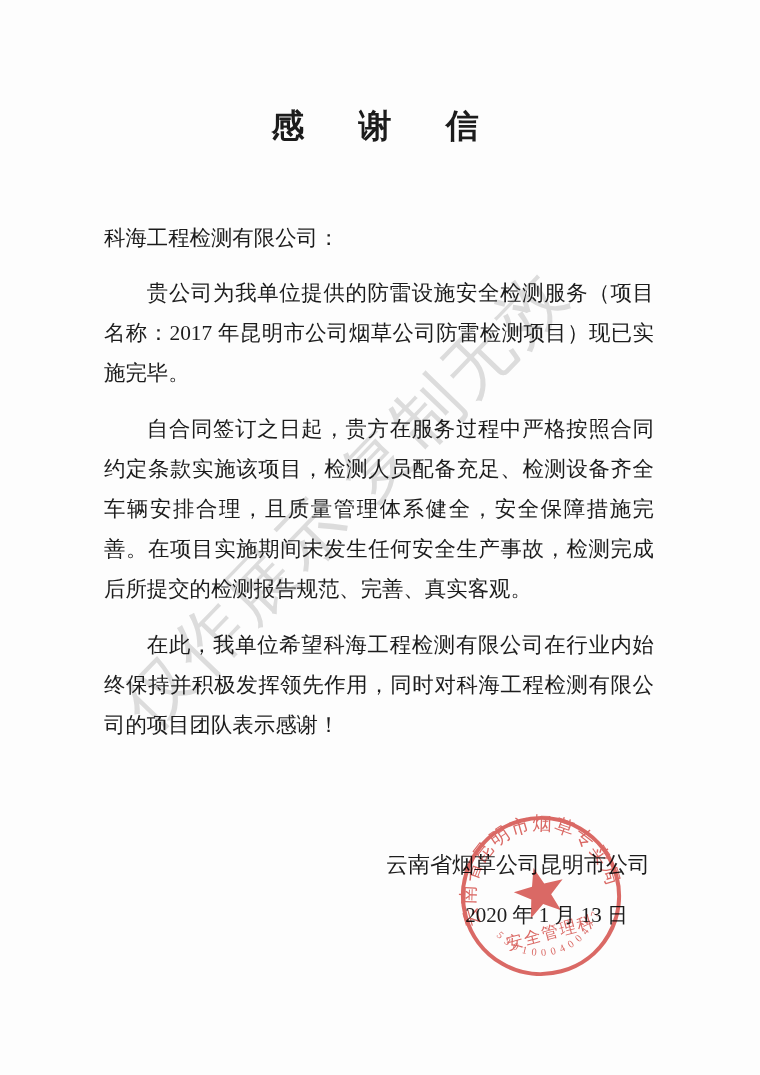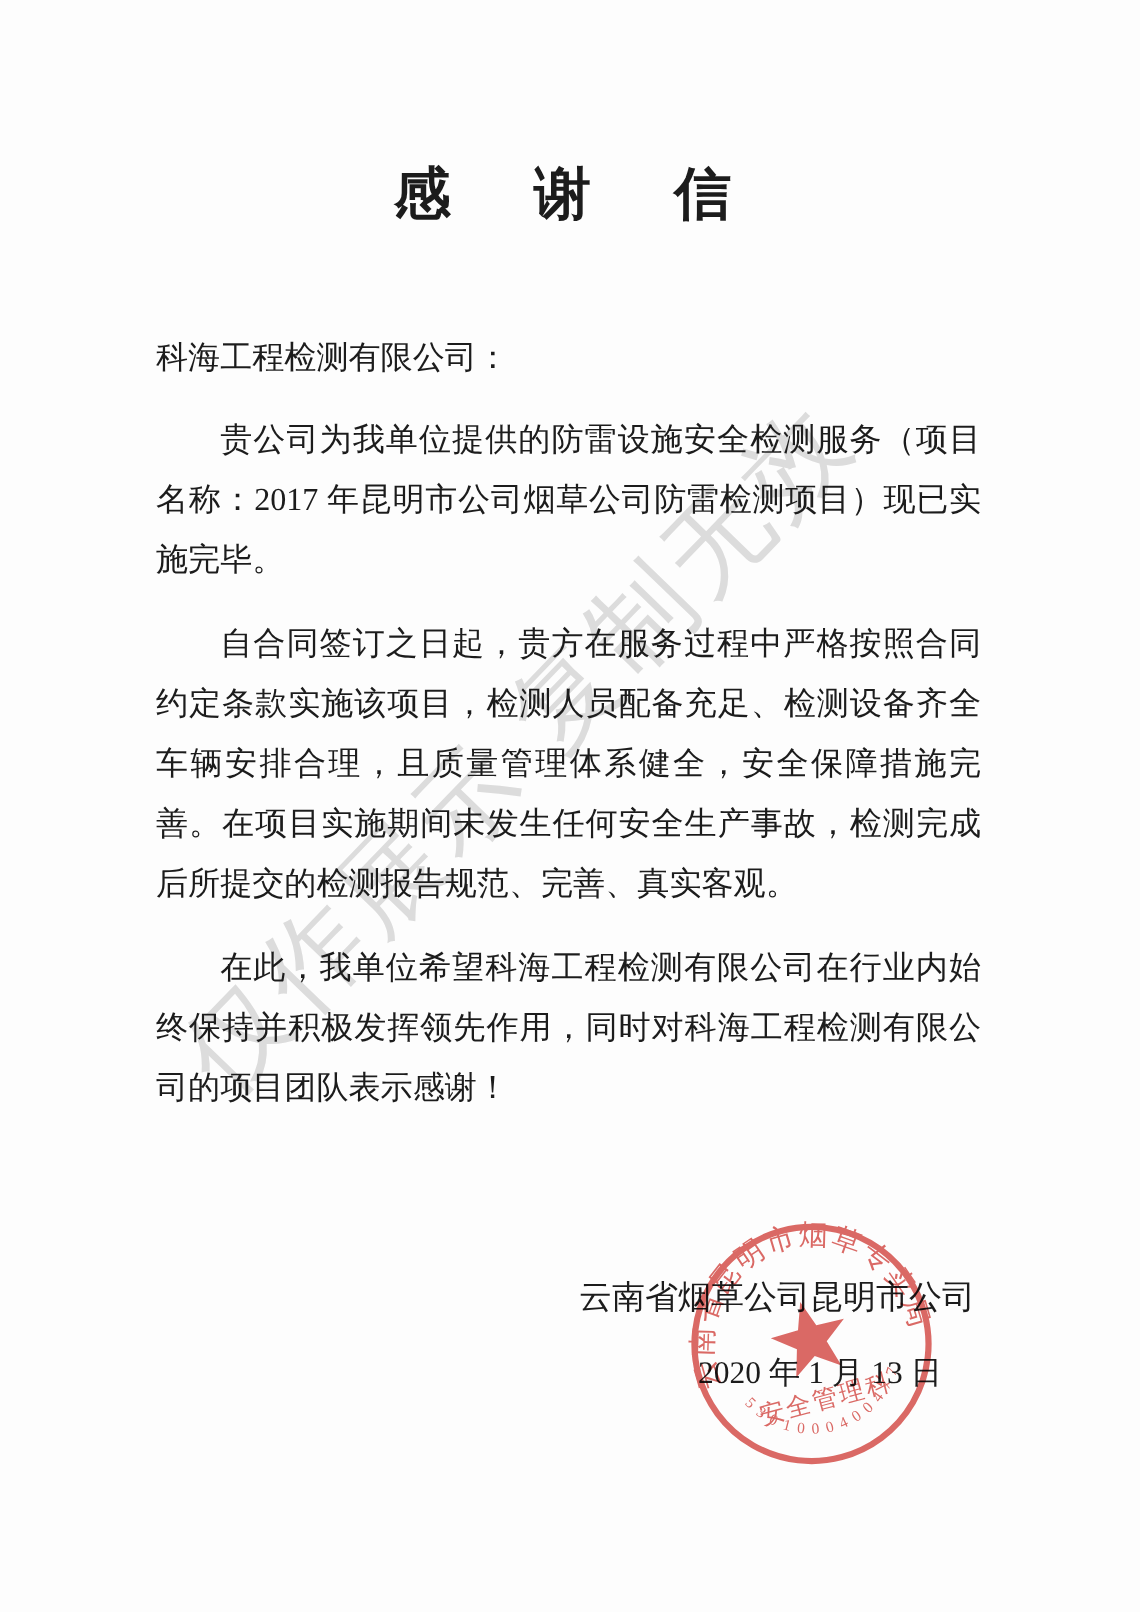--- a/index.html
+++ b/index.html
@@ -24,21 +24,21 @@
     color: #dcdcdc;
     z-index: 1;
     user-select: none;
   }
   .title {
     position: absolute;
     top: 104px;
     left: 0;
     width: 100%;
     text-align: center;
-    font-size: 38px;
+    font-size: 33px;
     font-weight: bold;
     letter-spacing: 10px;
     word-spacing: 26px;
     z-index: 2;
   }
   .body-text {
     position: absolute;
     left: 104px;
     top: 218px;
     width: 550px;

